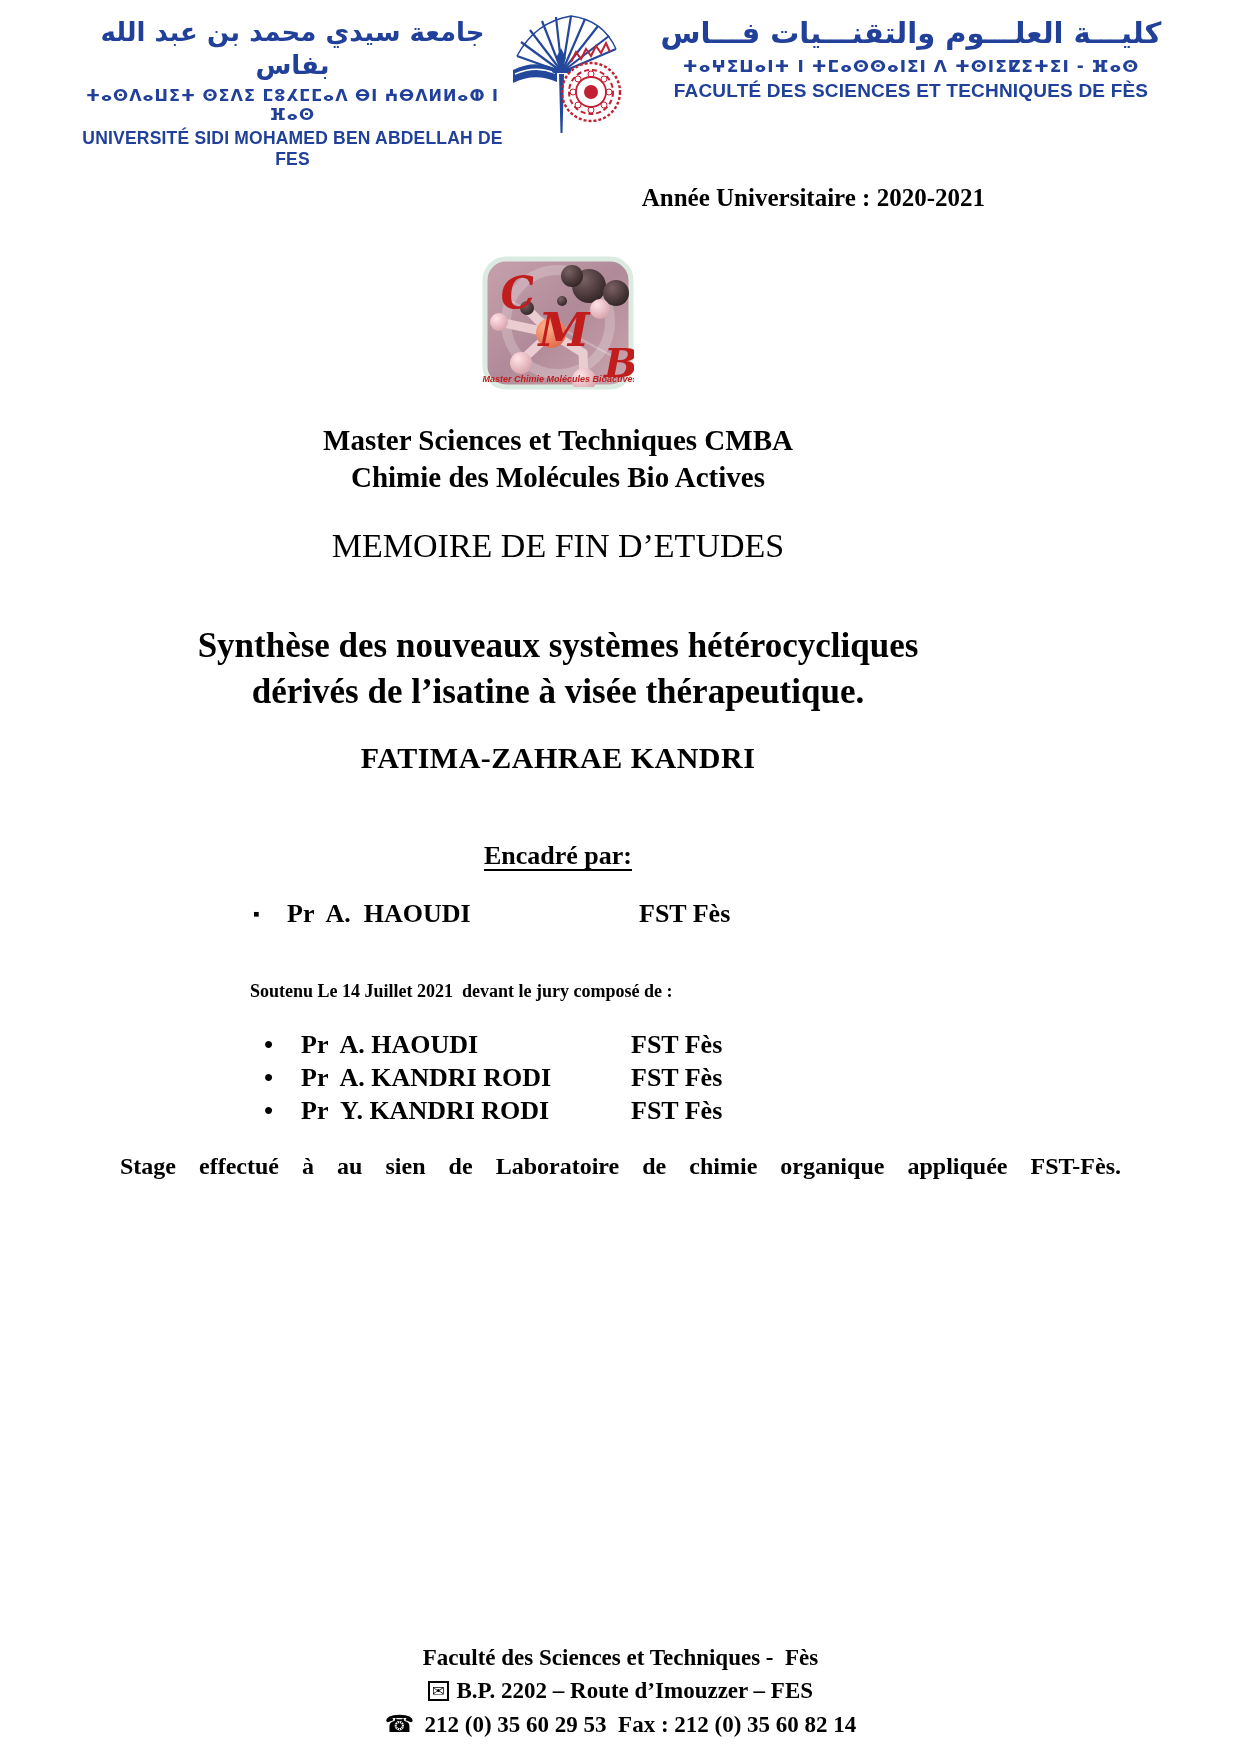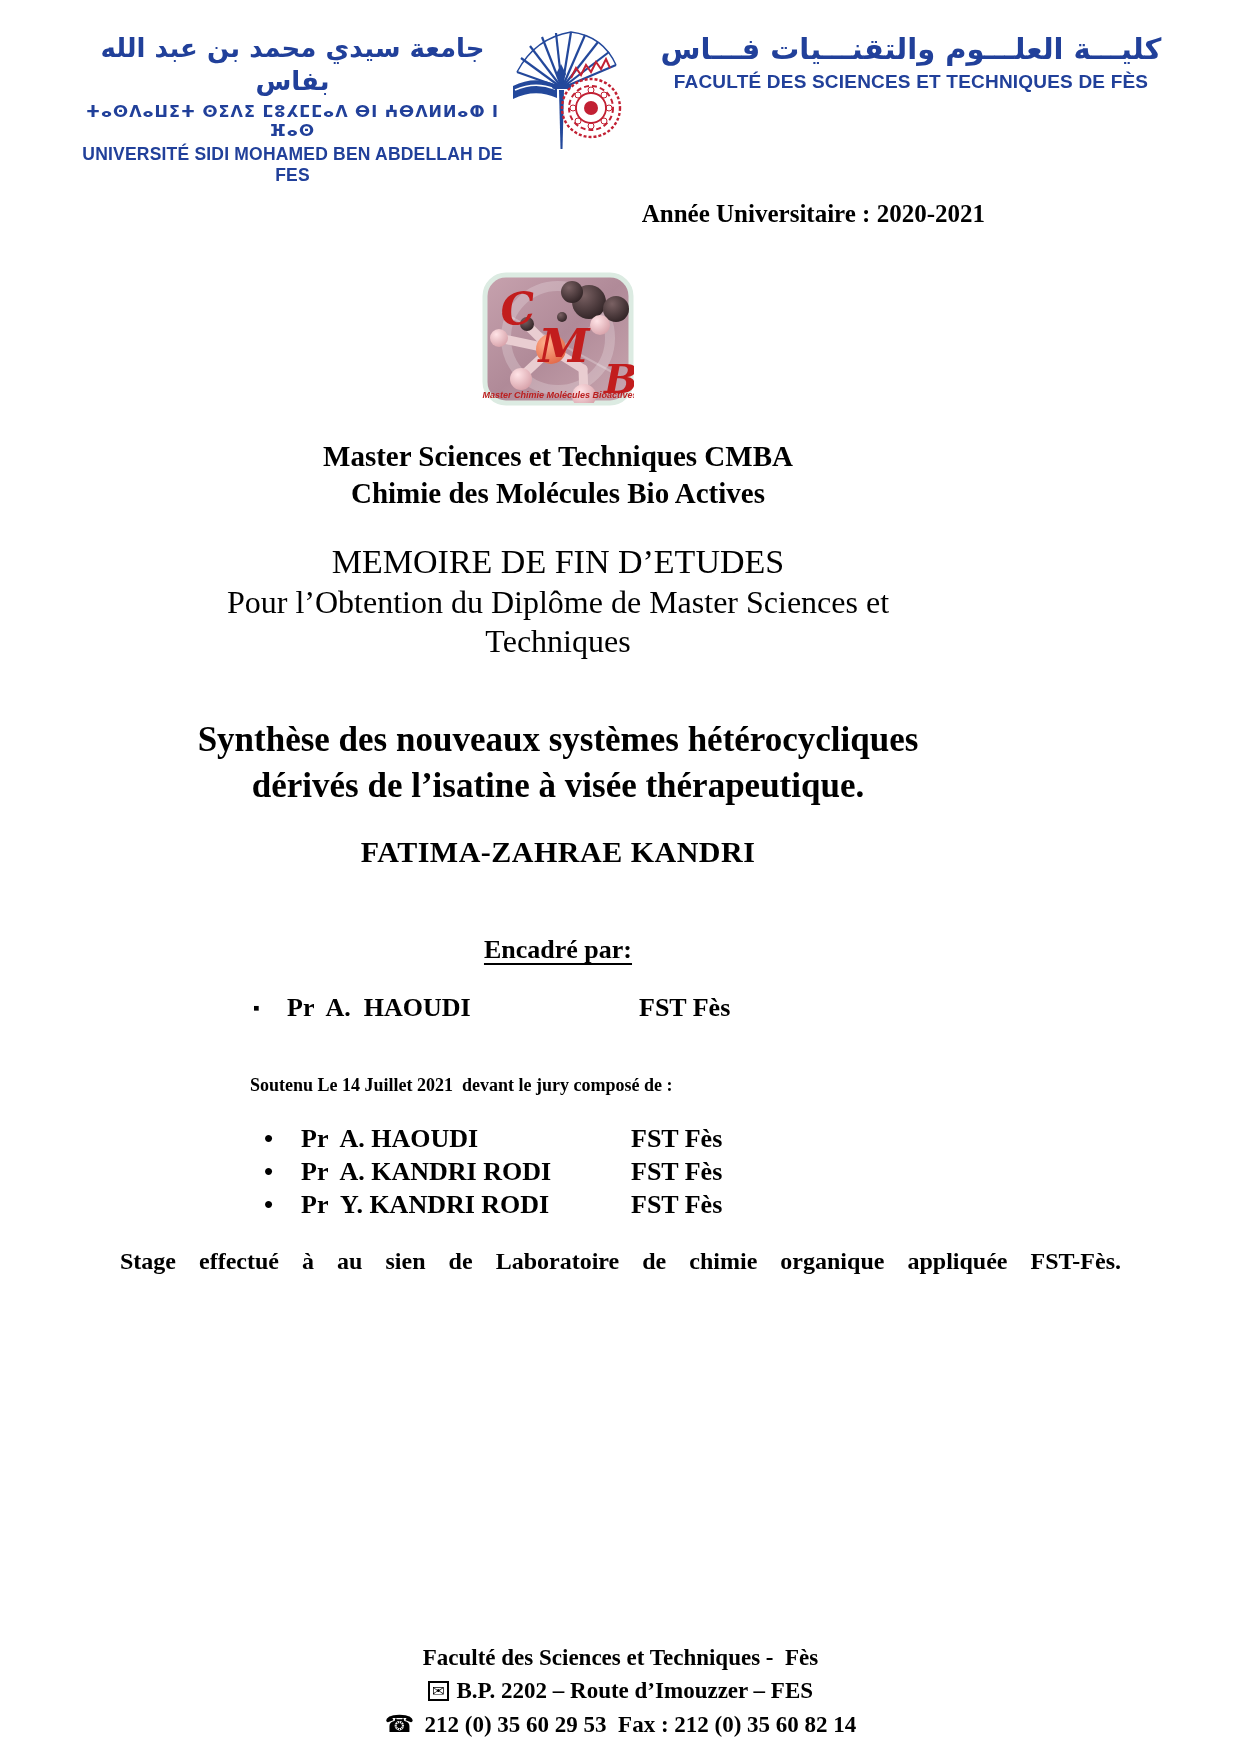--- a/index.html
+++ b/index.html
@@ -5,21 +5,21 @@
   html,body{margin:0;padding:0;background:#ffffff;}
   .page{
     position:relative;
     width:1241px;height:1754px;
     background:#ffffff;
     overflow:hidden;
     font-family:"Liberation Serif","DejaVu Serif",serif;
     color:#000;
   }
   
-  .header{display:flex;align-items:flex-start;padding:32px 50px 0 80px;}
+  .header{display:flex;align-items:flex-start;padding:16px 50px 0 80px;}
   .hdr-col{text-align:center;color:#21409a;}
   .hdr-left{width:425px;}
   .hdr-right{flex:1;padding-left:4px;}
   .hdr-arabic{font-family:"DejaVu Sans",sans-serif;font-weight:bold;direction:rtl;}
   .hdr-left .hdr-arabic{font-size:26px;line-height:1.25;}
   .hdr-right .hdr-arabic{font-size:29px;line-height:1.2;}
   .hdr-tifinagh{font-family:"DejaVu Sans",sans-serif;font-size:16px;letter-spacing:1px;margin-top:5px;font-weight:bold;}
   .hdr-right .hdr-tifinagh{font-size:17px;}
   .hdr-latin{font-family:"Liberation Sans","DejaVu Sans",sans-serif;font-weight:bold;font-size:17.5px;margin-top:4px;letter-spacing:.2px;}
   .hdr-right .hdr-latin{font-size:19px;}
@@ -101,20 +101,21 @@
           <circle cx="86" cy="98" r="3"></circle>
             <circle cx="73" cy="93" r="3"></circle>
           <circle cx="68" cy="80" r="3"></circle>
             <circle cx="73" cy="67" r="3"></circle>
         </g>
       </svg>
     </div>
 
     <div class="hdr-col hdr-right">
       <div class="hdr-arabic">كليـــة العلـــوم والتقنـــيات فـــاس</div>
+      <div class="hdr-tifinagh">ⵜⴰⵖⵉⵡⴰⵏⵜ ⵏ ⵜⵎⴰⵙⵙⴰⵏⵉⵏ ⴷ ⵜⵙⵏⵉⵇⵉⵜⵉⵏ - ⴼⴰⵙ</div>
       <div class="hdr-latin">FACULTÉ DES SCIENCES ET TECHNIQUES DE FÈS</div>
     </div>
   </div>
 
   <div class="annee">Année Universitaire : 2020-2021</div>
 
   <div class="content">
 
     <div class="cmb-wrap">
       <svg width="152" height="134" viewBox="0 0 152 134">
@@ -171,24 +172,20 @@
         <text x="78" y="126" font-size="9" fill="#bb1f1f" text-anchor="middle" font-family="Liberation Sans, sans-serif" font-weight="bold" font-style="italic">Master Chimie Molécules Bioactives</text>
       </svg>
     </div>
 
     <div class="program">
       <div>Master Sciences et Techniques CMBA</div>
       <div>Chimie des Molécules Bio Actives</div>
     </div>
 
     <div class="memoire-title">MEMOIRE DE FIN D’ETUDES</div>
-    <div class="memoire-sub">
-      <div>Pour l’Obtention du Diplôme de Master Sciences et</div>
-      <div>Techniques</div>
-    </div>
 
     <div class="thesis">
       <div>Synthèse des nouveaux systèmes hétérocycliques</div>
       <div>dérivés de l’isatine à visée thérapeutique.</div>
     </div>
 
     <div class="candidate">FATIMA-ZAHRAE KANDRI</div>
 
     <div class="encadre">Encadré par:</div>
     <div class="sup-row">

